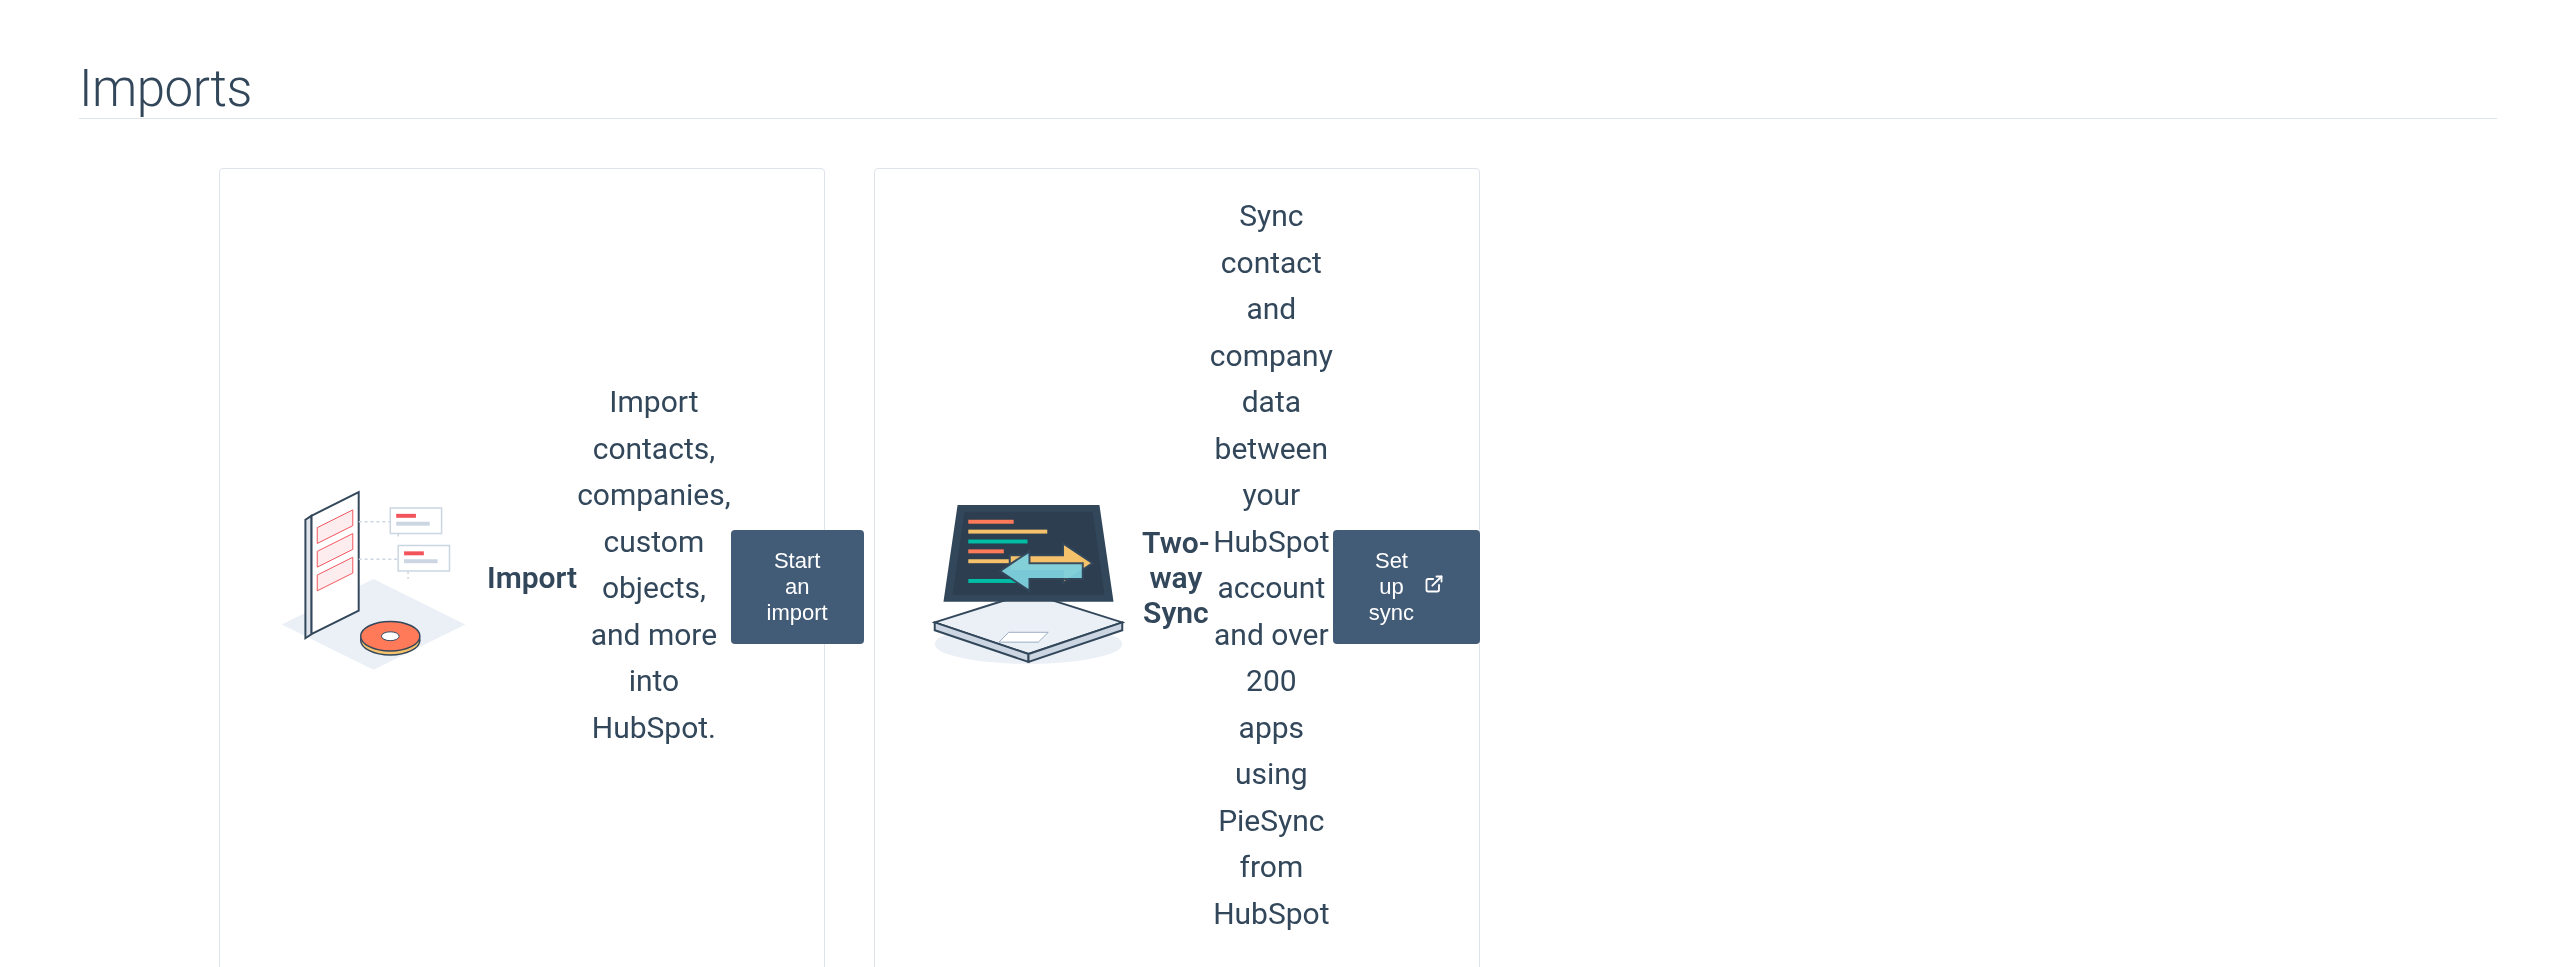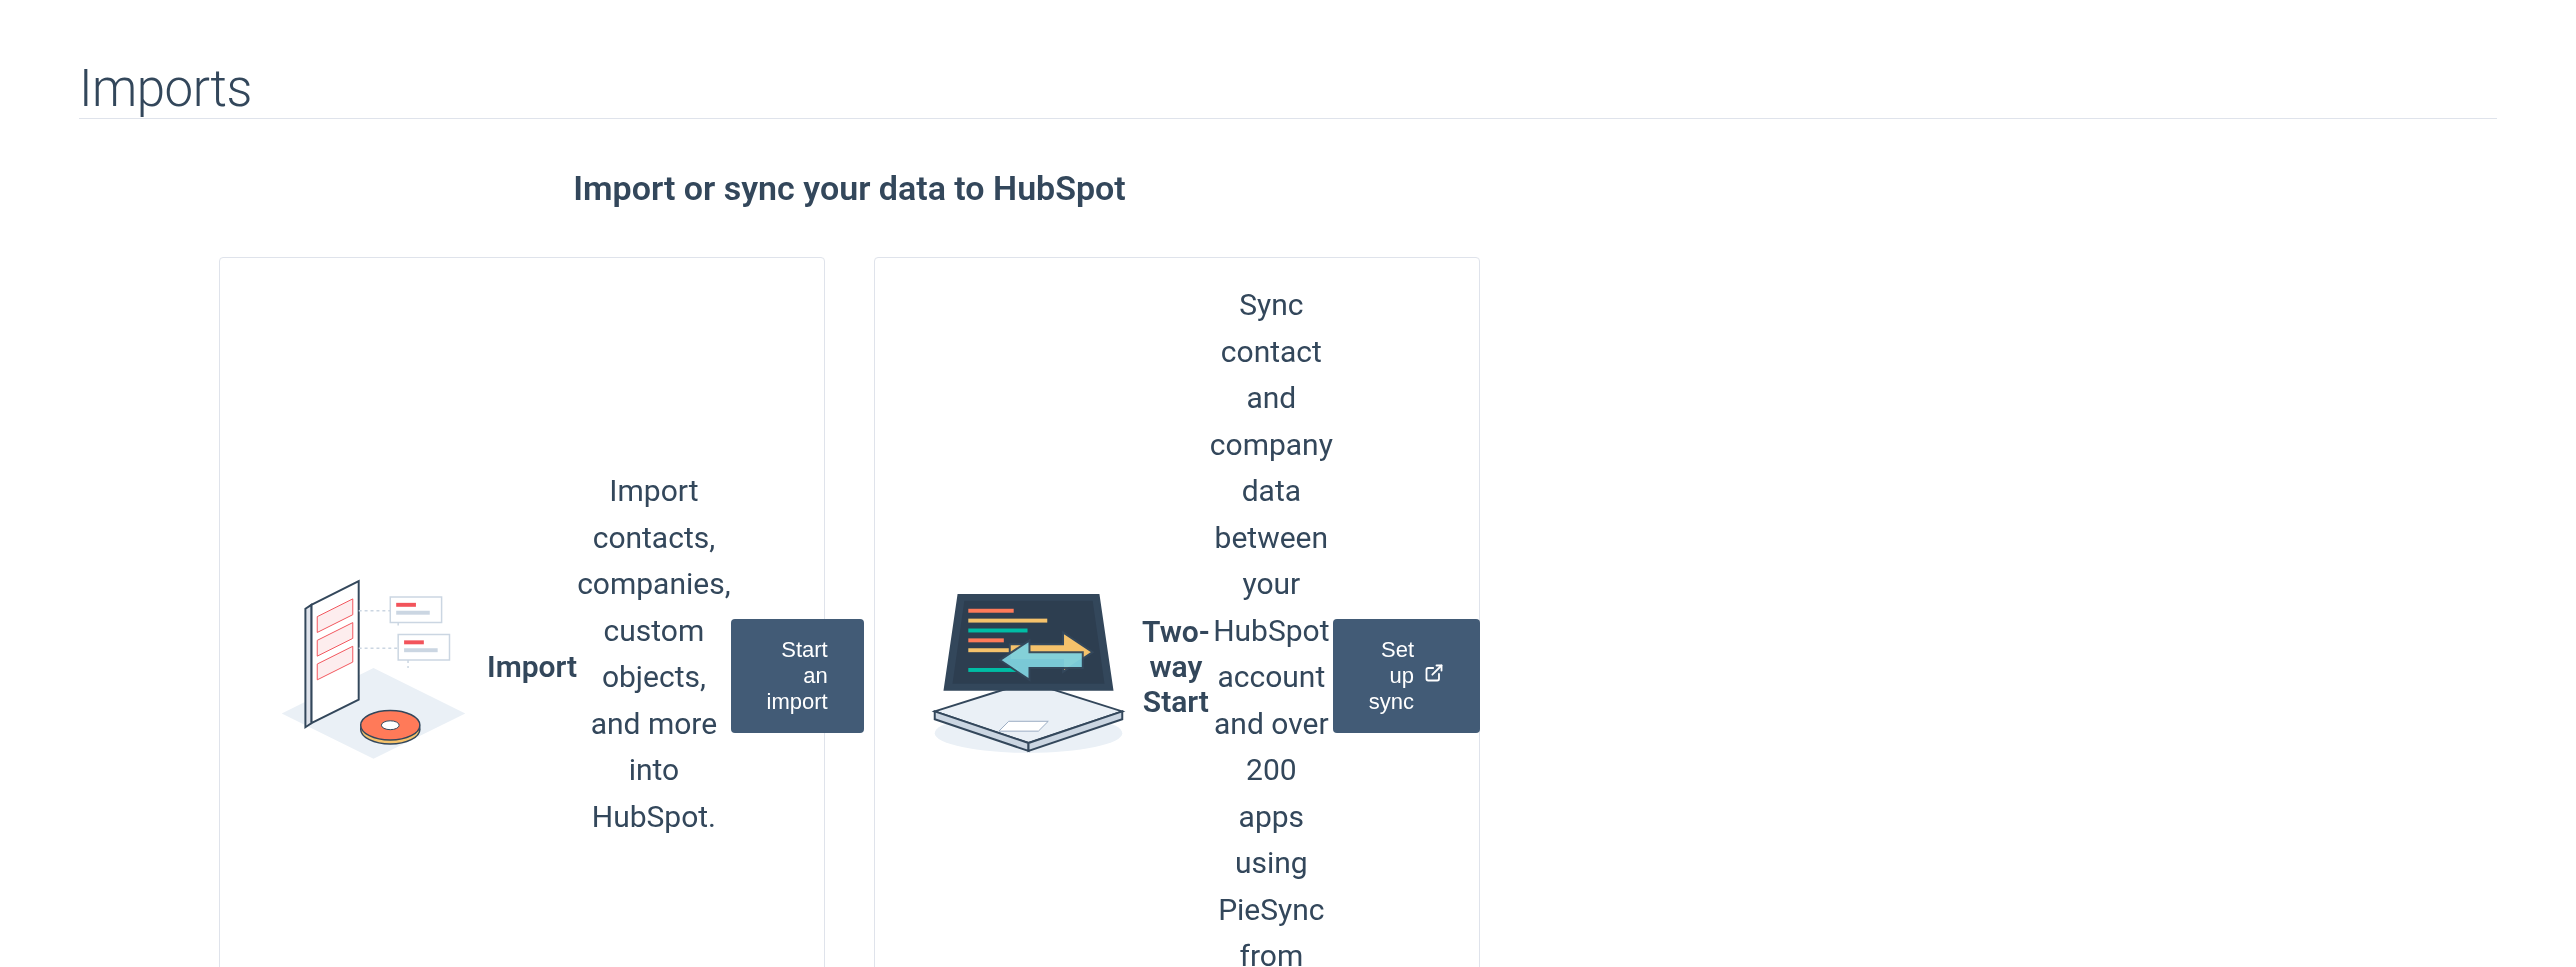--- a/index.html
+++ b/index.html
@@ -77,35 +77,33 @@
       color: #ffffff;
       border: none;
       border-radius: 4px;
       padding: 18px 36px;
       font-size: 22px;
       font-weight: 400;
       cursor: pointer;
       display: inline-flex;
       align-items: center;
       gap: 10px;
-      text-align: right;
     }
     .ext-icon {
       display: inline-block;
     }
   </style>
 </head>
 <body>
 
 <header class="page-header">
   <h1 class="page-title">Imports</h1>
 </header>
 
 <main class="content-area">
-  <h2 class="subheading">Import or sync your data to HubSpot</h2>
 
   <div class="cards">
 
     <div class="card">
       <div class="card-illustration">
         <svg viewBox="0 0 230 190" width="227" height="188">
 
           <polygon points="115,188 22,142 115,96 208,142" fill="#eaf0f6"></polygon>
 
           <ellipse cx="132" cy="158" rx="30" ry="15" fill="#f5c26b" stroke="#33475b" stroke-width="1.5"></ellipse>
@@ -160,21 +158,21 @@
           <rect x="54" y="66" width="36" height="4" fill="#ff7a59"></rect>
           <rect x="54" y="76" width="70" height="4" fill="#f5c26b"></rect>
           <rect x="54" y="96" width="50" height="4" fill="#00bda5"></rect>
 
           <g>
             <polygon points="96,72 150,72 150,60 180,80 150,100 150,88 96,88" fill="#f5c26b" stroke="#33475b" stroke-width="2"></polygon>
             <polygon points="170,96 116,96 116,108 86,88 116,68 116,80 170,80" fill="#7fd1de" stroke="#33475b" stroke-width="2" opacity="0.95"></polygon>
           </g>
         </svg>
       </div>
-      <h3 class="card-title">Two-way Start</h3>
+      <h3 class="card-title">Two-way Sync</h3>
       <p class="card-desc">Sync contact and company data between your HubSpot account and over 200 apps using PieSync from HubSpot</p>
       <button class="btn">
         <span>Set up sync</span>
         <span class="ext-icon">
           <svg width="20" height="20" viewBox="0 0 24 24" fill="none" stroke="#ffffff" stroke-width="2.2" stroke-linecap="round" stroke-linejoin="round">
             <path d="M18 13v6a2 2 0 0 1-2 2H5a2 2 0 0 1-2-2V8a2 2 0 0 1 2-2h6"></path>
             <polyline points="15 3 21 3 21 9"></polyline>
             <line x1="10" y1="14" x2="21" y2="3"></line>
           </svg>
         </span>

